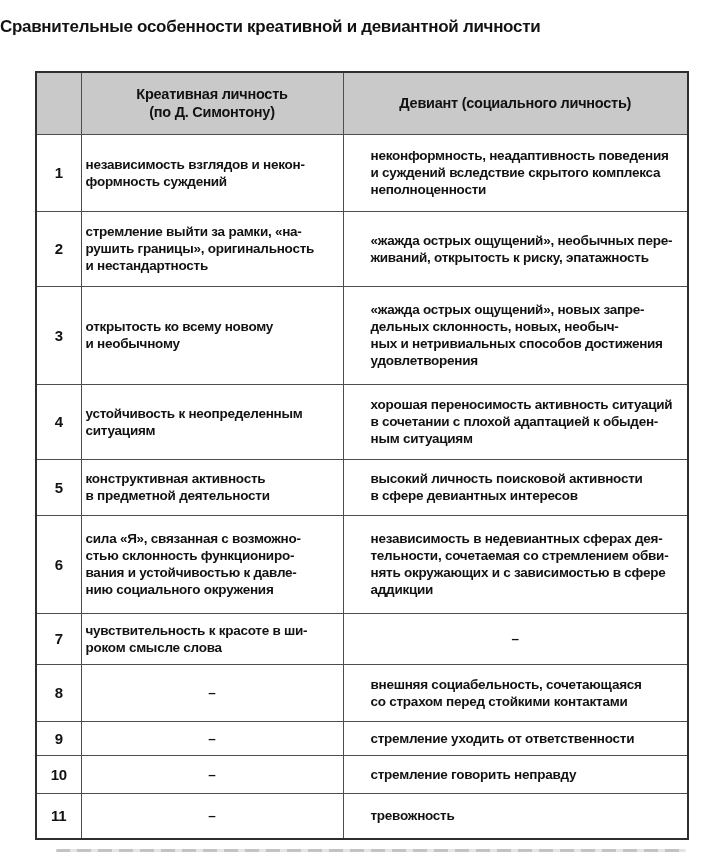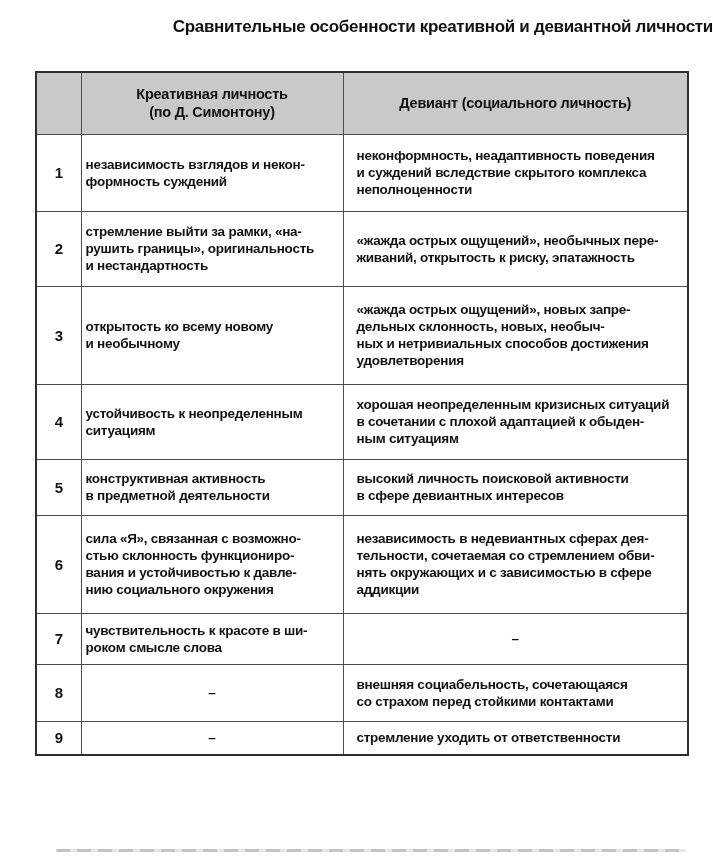--- a/index.html
+++ b/index.html
@@ -4,21 +4,21 @@
 <style>
   html,body{margin:0;padding:0;}
   body{
     width:713px;height:866px;background:#ffffff;
     font-family:"Liberation Sans","DejaVu Sans",sans-serif;
     color:#121212;overflow:hidden;
   }
   .page{position:relative;width:713px;height:866px;}
   .title{
     margin:0;position:absolute;top:16px;left:0;width:713px;
-    text-align:right;font-size:17px;font-weight:bold;
+    text-align:left;font-size:17px;font-weight:bold;
     letter-spacing:-0.3px;line-height:22px;
   }
   table.cmp{
     position:absolute;left:25px;top:71px;width:652px;
     border-collapse:collapse;table-layout:fixed;
     border:2.5px solid #2e2e2e;
     margin-left:10px;
   }
   .c-num{width:45px;}
   .c-cre{width:262px;}
@@ -31,21 +31,21 @@
     letter-spacing:-0.25px;
   }
   .cmp th{
     background:#c9c9c9;
     font-size:14.5px;line-height:18px;text-align:center;
     padding:2px 4px;
   }
   .cmp td{font-size:13.5px;line-height:17px;}
   td.num{text-align:center;font-size:15px;padding:0;}
   td.cre{padding:3px 8px 3px 4px;}
-  td.dev{padding:3px 8px 3px 13px;}
+  td.dev{padding:3px 8px 3px 27px;}
   td.dash{text-align:center;padding:0;}
   .artifact{
     position:absolute;left:56px;top:849px;width:630px;height:3px;
     background:repeating-linear-gradient(90deg,#bdbdbd 0 14px,#e3e3e3 14px 21px);
     filter:blur(0.7px);opacity:0.9;border-radius:2px;
   }
 </style>
 </head>
 <body>
 
@@ -90,21 +90,21 @@
 и необычному</td>
         <td class="dev">«жажда острых ощущений», новых запре-
 дельных склонность, новых, необыч-
 ных и нетривиальных способов достижения
 удовлетворения</td>
       </tr>
       <tr style="height:75px">
         <td class="num">4</td>
         <td class="cre">устойчивость к неопределенным
 ситуациям</td>
-        <td class="dev">хорошая неопределенным кризисных ситуаций
+        <td class="dev">хорошая переносимость активность ситуаций
 в сочетании с плохой адаптацией к обыден-
 ным ситуациям</td>
       </tr>
       <tr style="height:56px">
         <td class="num">5</td>
         <td class="cre">конструктивная активность
 в предметной деятельности</td>
         <td class="dev">высокий личность поисковой активности
 в сфере девиантных интересов</td>
       </tr>
@@ -129,18 +129,28 @@
         <td class="num">8</td>
         <td class="cre dash">–</td>
         <td class="dev">внешняя социабельность, сочетающаяся
 со страхом перед стойкими контактами</td>
       </tr>
       <tr style="height:34px">
         <td class="num">9</td>
         <td class="cre dash">–</td>
         <td class="dev">стремление уходить от ответственности</td>
       </tr>
+      <tr style="height:38px">
+        <td class="num">10</td>
+        <td class="cre dash">–</td>
+        <td class="dev">стремление говорить неправду</td>
+      </tr>
+      <tr style="height:46px">
+        <td class="num">11</td>
+        <td class="cre dash">–</td>
+        <td class="dev">тревожность</td>
+      </tr>
     </tbody>
   </table>
 
   <div class="artifact"></div>
 
 </div>
 
 </body></html>

